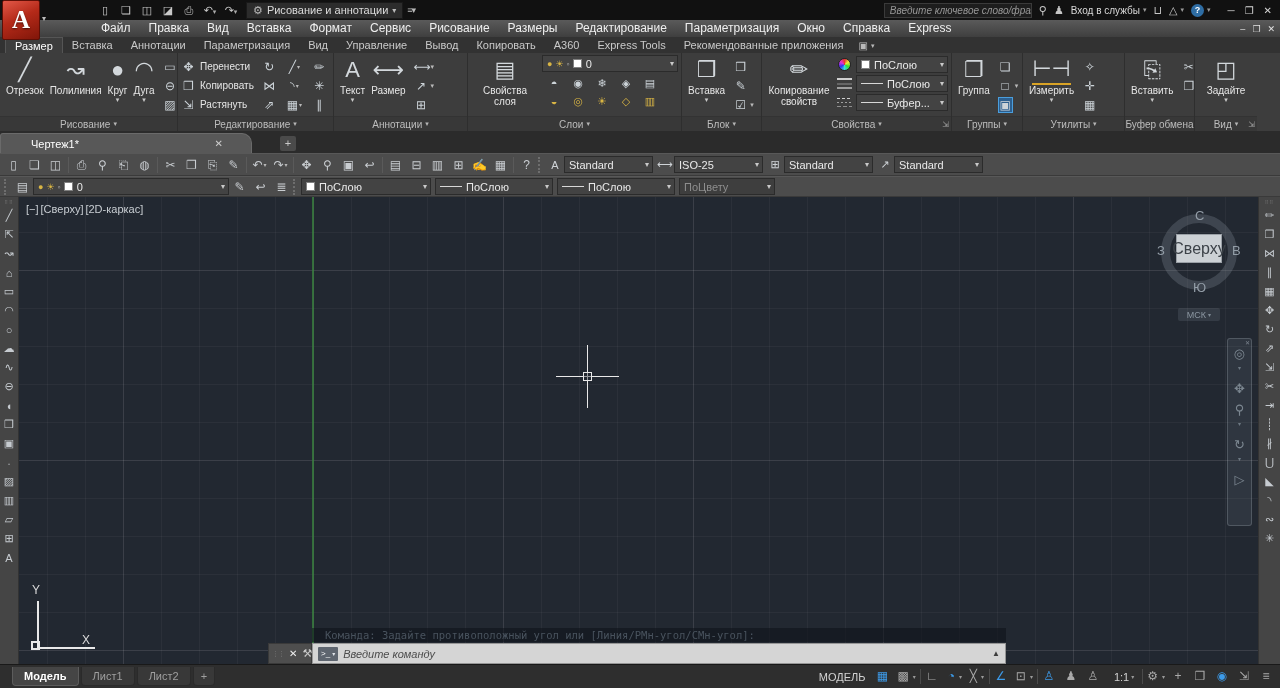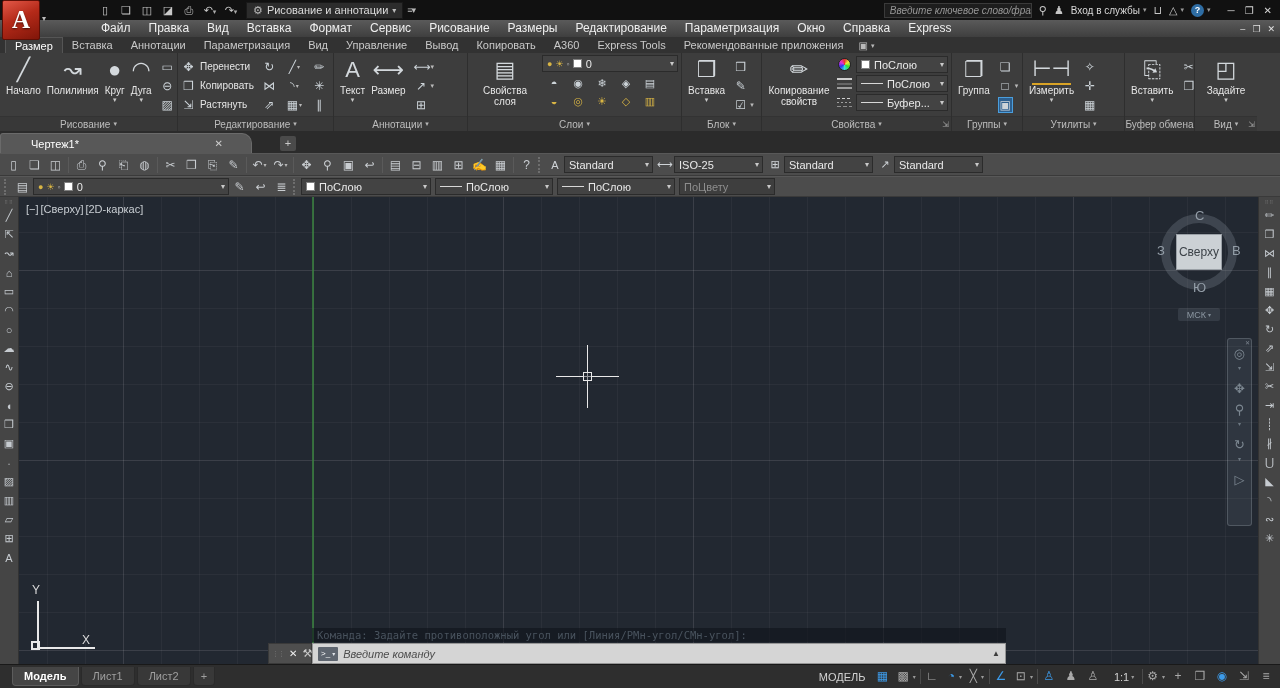--- a/index.html
+++ b/index.html
@@ -103,37 +103,37 @@
  background-position:123px 0,0 73px,9px 0,0 35px;overflow:hidden}
 .gaxis{position:absolute;left:312px;top:0;bottom:0;width:2px;background:rgba(58,126,62,.8)}
 .vtool{position:absolute;top:0;bottom:0;background:#454545;display:flex;flex-direction:column;align-items:center;padding-top:1px;z-index:5}
 .vtool.left{left:0;width:19px;border-right:1px solid #333}
 .vtool.right{right:0;width:22px;border-left:1px solid #333}
 .vgrip{color:#747474;font-size:5px;line-height:4px;letter-spacing:1px;padding:2px 0}
 .vbtn{width:18px;height:19px;font-size:11px;color:#c6cbd0;display:flex;align-items:center;justify-content:center}
 .vplabel{position:absolute;left:26px;top:6px;font-size:11px;color:#c9ced3;display:flex;gap:2px}
 .vplabel span{white-space:nowrap}
 .viewcube-ring{position:absolute;left:1161px;top:17px;width:76px;height:76px;border:9px solid rgba(130,140,150,.30);border-radius:50%}
-.vcface{position:absolute;left:1176px;top:37px;width:46px;height:36px;background:#ccd1d5;color:#3c4248;font-size:12px;display:flex;align-items:center;justify-content:center;border:1px solid #9aa0a6}
+.vcface{position:absolute;left:1176px;top:37px;width:46px;height:29px;background:#ccd1d5;color:#3c4248;font-size:16px;display:flex;align-items:center;justify-content:center;border:1px solid #9aa0a6}
 .vcdir{position:absolute;color:#949ea8;font-size:13px}
 .mcsbtn{position:absolute;left:1178px;top:111px;width:42px;height:13px;background:rgba(140,150,160,.18);border-radius:2px;color:#8b96a1;font-size:9px;display:flex;align-items:center;justify-content:center;gap:2px}
 .mcsbtn .mcaret{font-size:6px;color:#7f8a95}
 .navbar{position:absolute;left:1227px;top:141px;width:25px;height:188px;background:rgba(170,185,195,.10);border:1px solid rgba(200,210,220,.22);border-radius:3px;display:flex;flex-direction:column;align-items:center;padding-top:8px;gap:6px}
 .navclose{position:absolute;right:1px;top:0;font-size:6px;color:rgba(200,210,220,.5)}
 .nbtn{display:flex;flex-direction:column;align-items:center;color:rgba(185,200,210,.55);font-size:13px;line-height:14px}
 .nbtn .mcaret{font-size:6px;color:rgba(185,200,210,.45)}
 .cross-h{position:absolute;left:556px;top:179px;width:63px;height:1px;background:#e9e9e9}
 .cross-v{position:absolute;left:587px;top:148px;width:1px;height:63px;background:#e9e9e9}
 .cross-box{position:absolute;left:583px;top:175px;width:9px;height:9px;border:1px solid #e9e9e9;background:rgba(34,40,49,.4)}
 .ucs-y{position:absolute;left:37px;top:404px;width:2px;height:46px;background:#e9e9e9}
 .ucs-x{position:absolute;left:37px;top:450px;width:58px;height:2px;background:#e9e9e9}
 .ucs-sq{position:absolute;left:31px;top:444px;width:9px;height:9px;border:2px solid #e9e9e9}
 .ucs-ylab{position:absolute;left:32px;top:386px;color:#d9d9d9;font-size:12px}
 .ucs-xlab{position:absolute;left:82px;top:436px;color:#d9d9d9;font-size:12px}
-.cmdhist{position:absolute;left:312px;top:431px;width:694px;height:14px;background:rgba(12,17,23,.55);color:#49535e;font-family:"DejaVu Sans Mono",monospace;font-size:10.5px;line-height:14px;padding-left:5px;white-space:nowrap;overflow:hidden}
+.cmdhist{position:absolute;left:312px;top:431px;width:694px;height:14px;background:rgba(12,17,23,.55);color:#49535e;font-family:"DejaVu Sans Mono",monospace;font-size:10.5px;line-height:14px;padding-left:13px;white-space:nowrap;overflow:hidden}
 .cmddock{position:absolute;left:268px;top:446px;height:21px;display:flex;z-index:6}
 .cmdgrip{width:44px;background:#4e4e4e;border:1px solid #3a3a3a;display:flex;align-items:center;gap:5px;padding:0 3px}
 .dotgrip{color:#7e7e7e;font-size:7px;line-height:5px;letter-spacing:-1px}
 .cmdx{color:#efefef;font-size:10px}
 .cmdwrench{color:#c9c9c9;font-size:11px}
 .cmdinput{width:694px;background:#d5d5d5;border:1px solid #969696;display:flex;align-items:center;gap:5px;padding:0 5px}
 .cmdchip{background:#5e656f;color:#fff;font-size:8px;height:14px;display:flex;align-items:center;padding:0 3px;gap:2px;border-radius:1px}
 .cmdchip .mcaret{color:#dfe3e8;font-size:6px}
 .cmdtext{font-style:italic;font-size:11px;color:#4c4c4c}
 .cmdup{margin-left:auto;color:#3d3d3d;font-size:8px}
@@ -234,21 +234,21 @@
   <div class="appsbtn">▣<span class="mcaret">▾</span></div>
 </div>
 
 <div class="band ribbon">
 
   <div class="panel" style="width:178px">
     <div class="pbody">
       <div class="bigrow">
         <div class="bigbtn">
             <div class="bicon">╱</div>
-            <div class="blabel">Начало</div>
+            <div class="blabel">Отрезок</div>
 
           </div>
           <div class="bigbtn">
             <div class="bicon">↝</div>
             <div class="blabel">Полилиния</div>
 
           </div>
           <div class="bigbtn">
             <div class="bicon">●</div>
             <div class="blabel">Круг</div>

